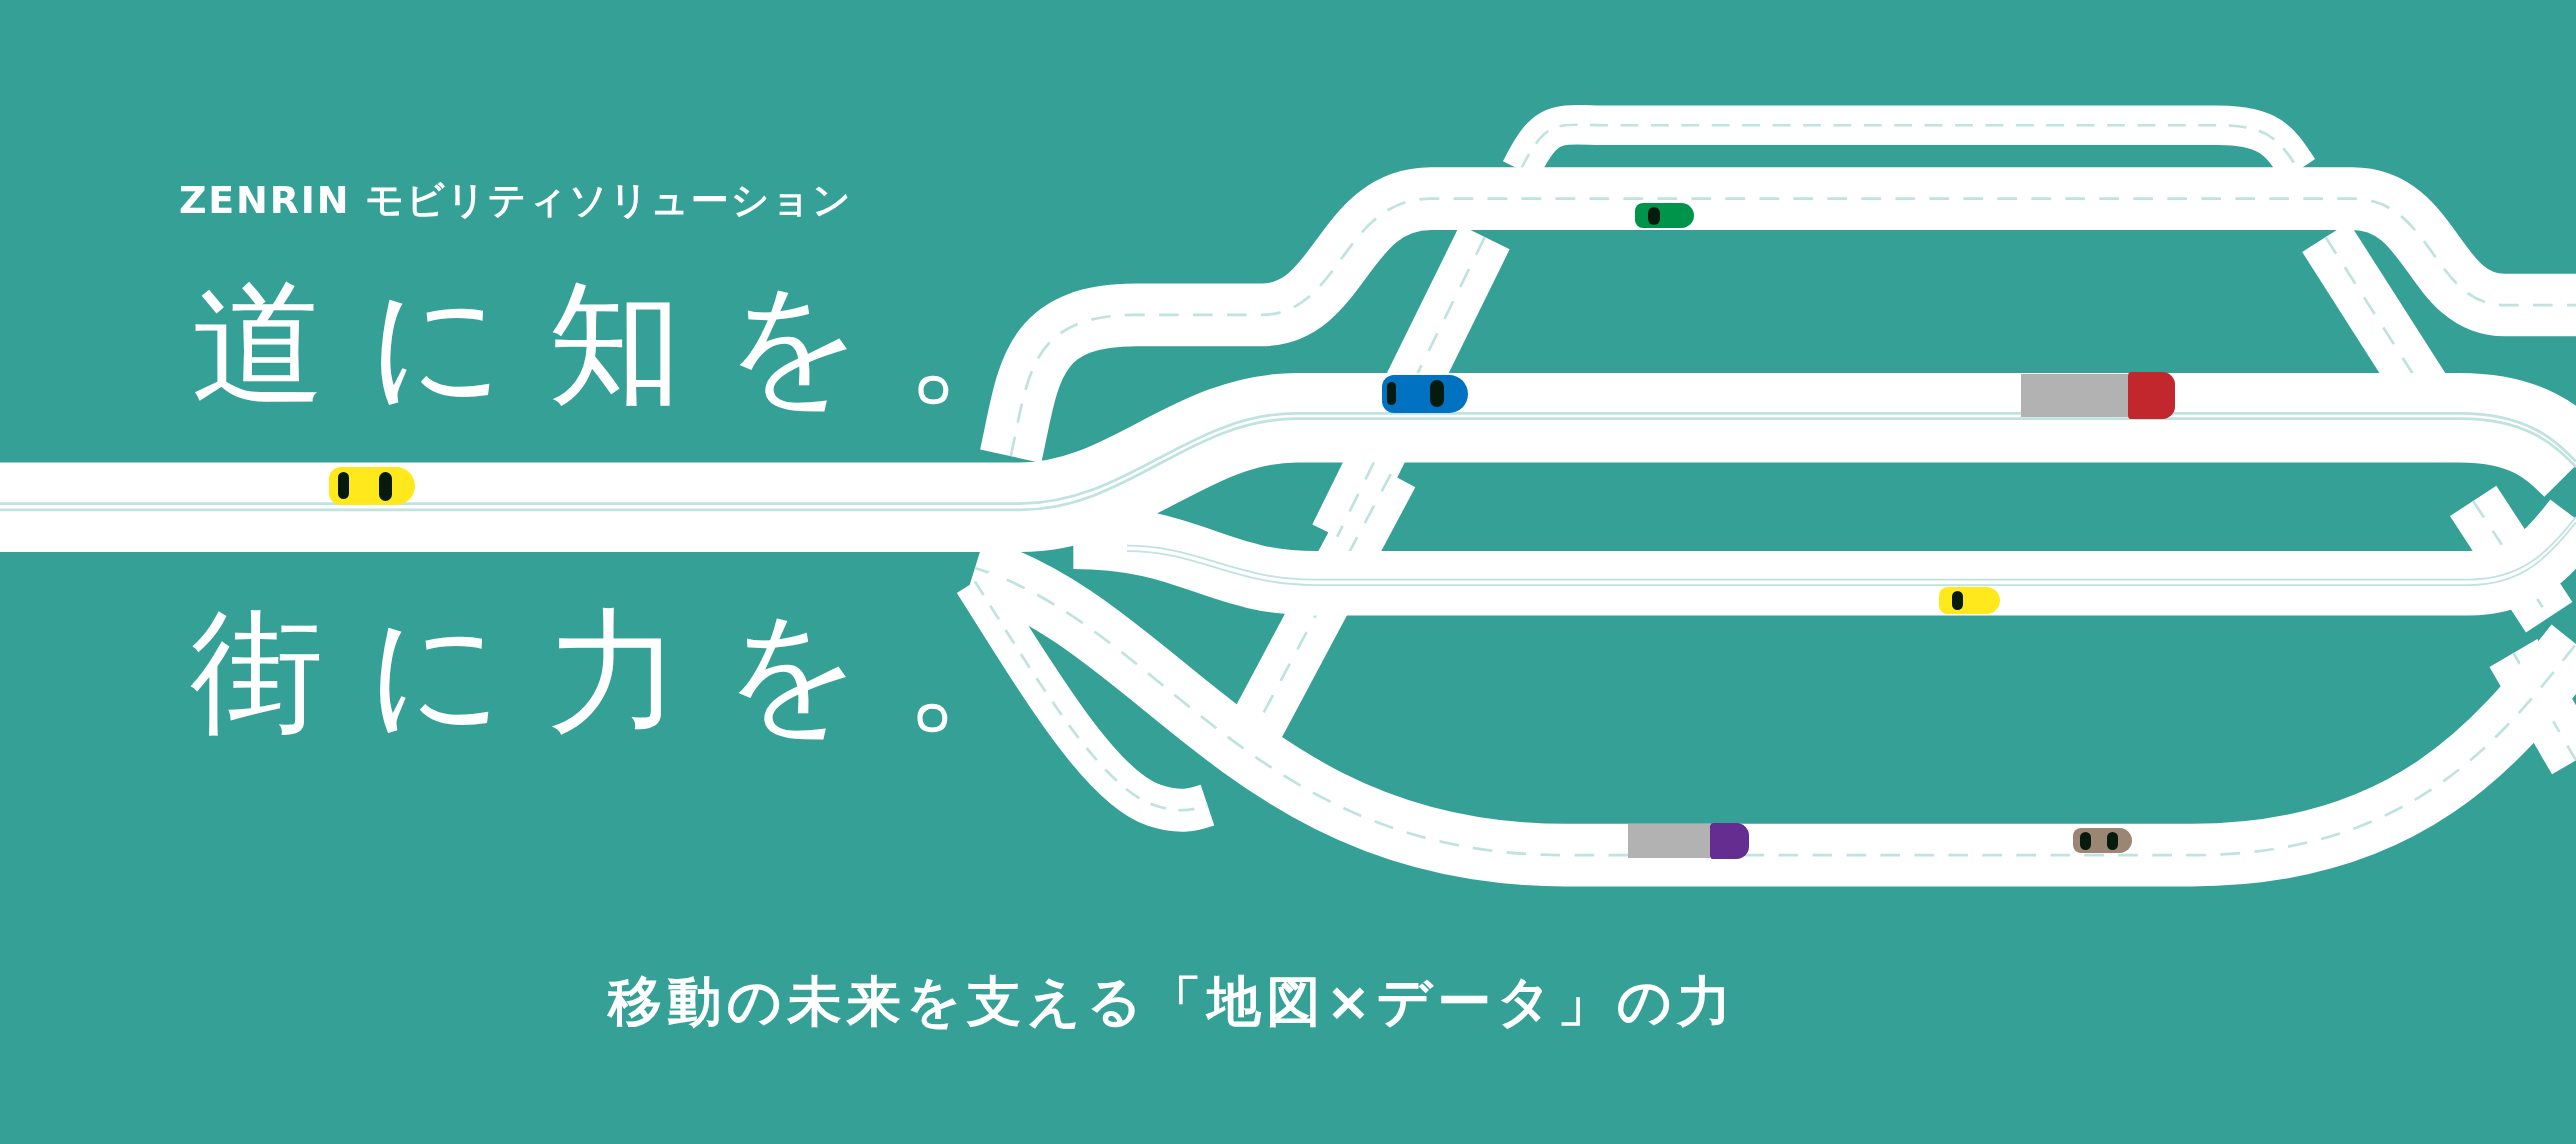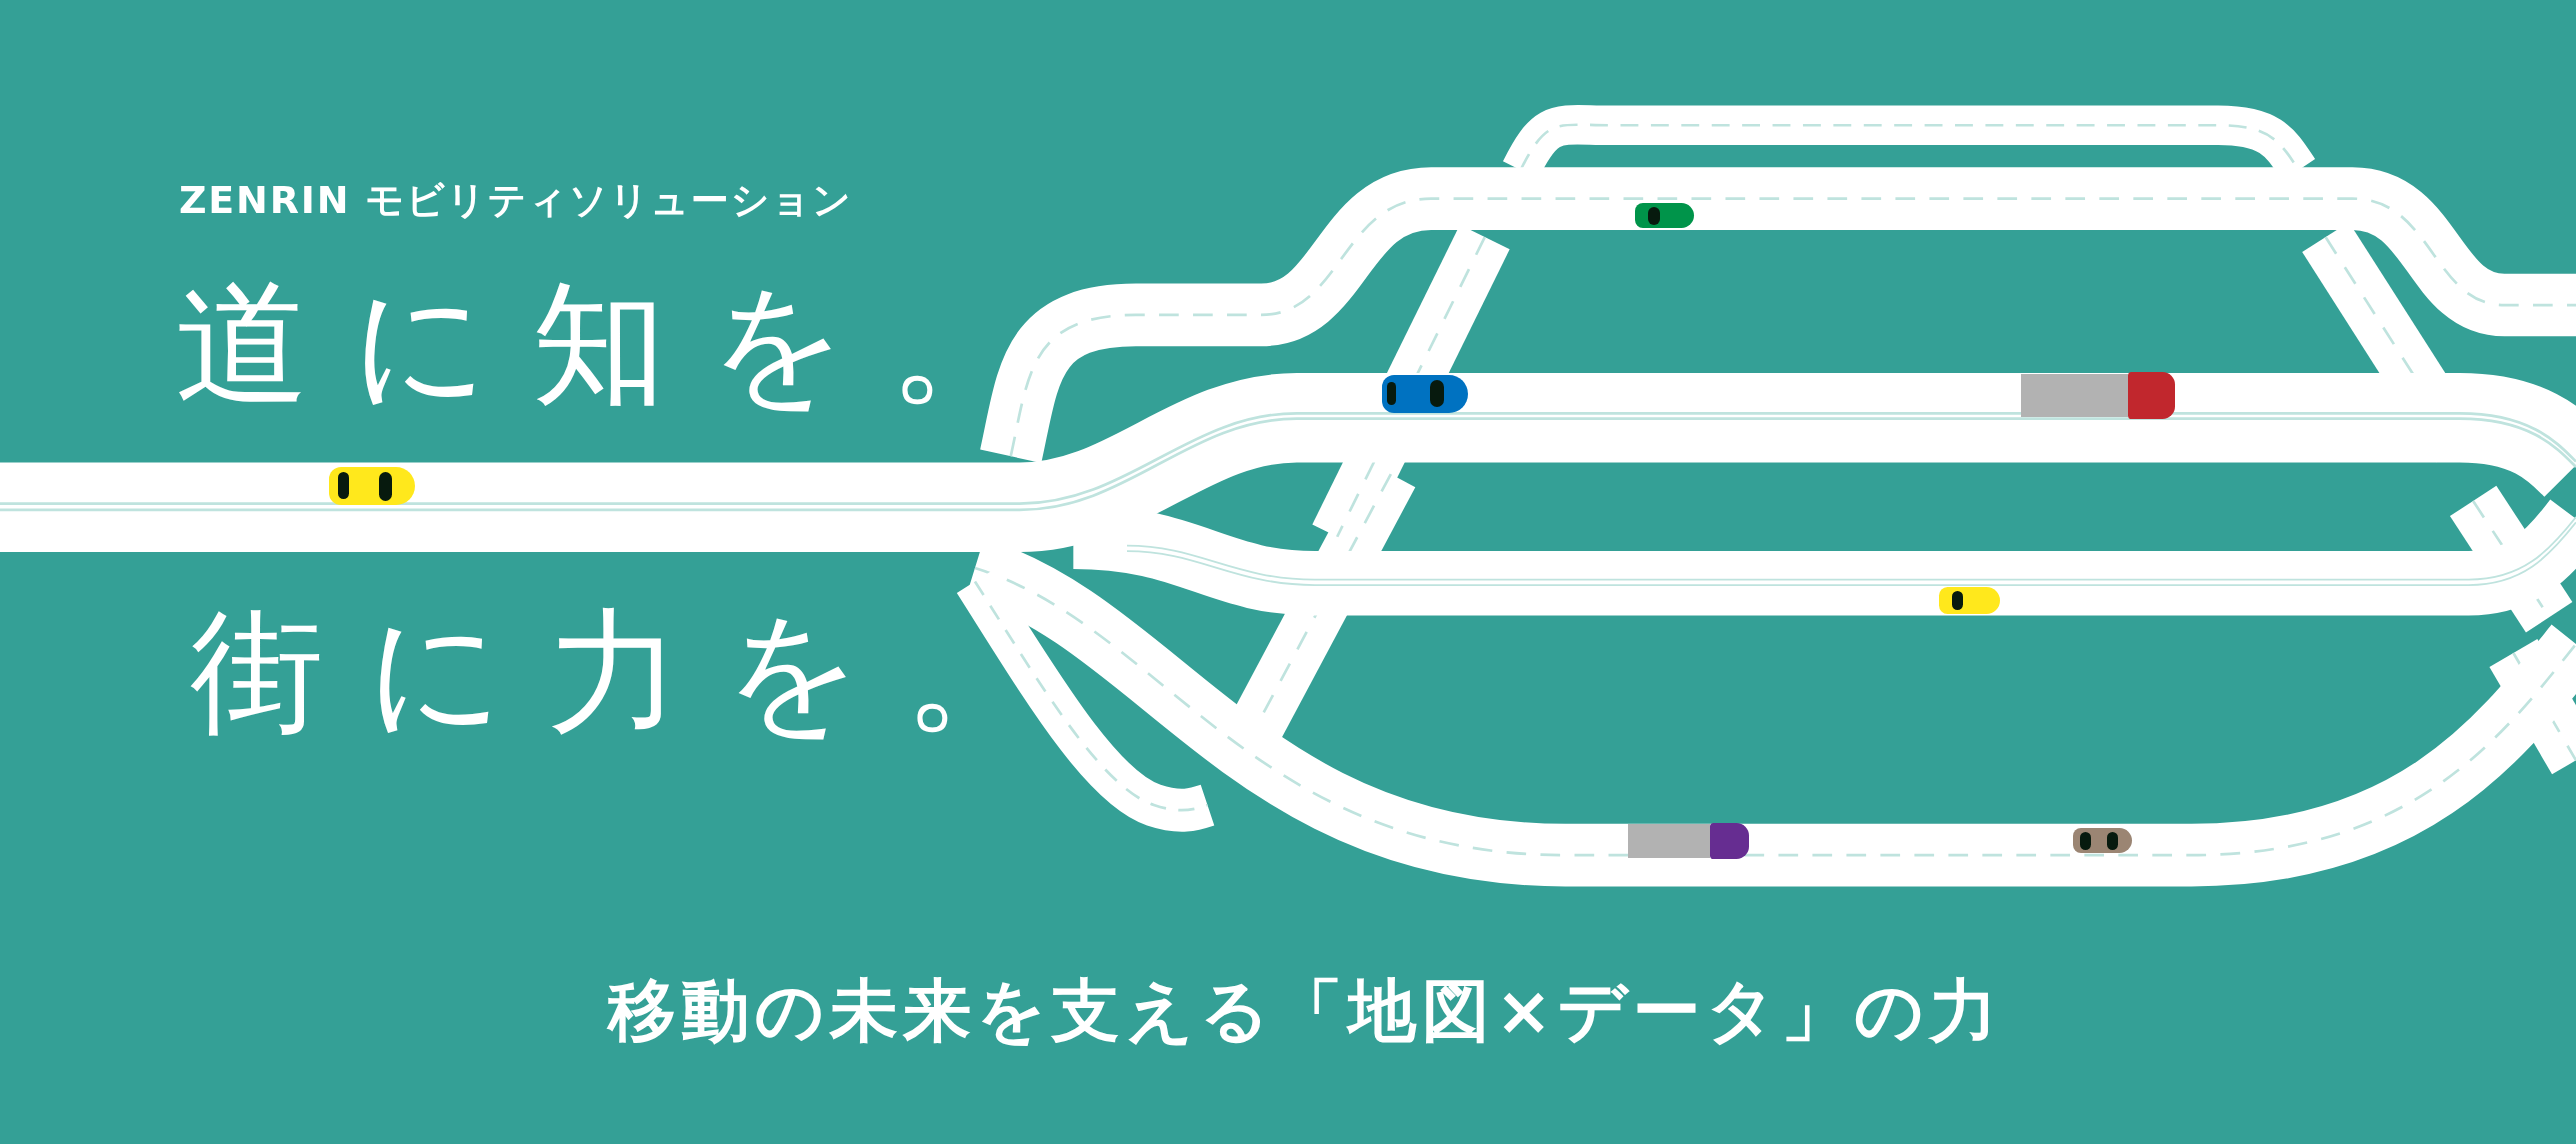--- a/index.html
+++ b/index.html
@@ -1,22 +1,22 @@
 <!DOCTYPE html>
 <html style="font-size:14.3px"><head>
 <meta charset="utf-8">
 <style>
   html,body{margin:0;padding:0;}
   body{width:2576px;height:1145px;overflow:hidden;background:#34a096;position:relative;font-family:"DejaVu Sans",sans-serif;}
   #roads{position:absolute;left:0;top:0;width:2576px;height:1145px;}
   .brand{position:absolute;left:179px;top:175px;color:#fff;font-family:"DejaVu Sans",sans-serif;font-weight:bold;font-size:38px;letter-spacing:1.8px;white-space:nowrap;}
   .headline{position:absolute;left:175px;color:#fff;font-family:"DejaVu Serif",serif;font-size:134px;line-height:143px;letter-spacing:43px;white-space:nowrap;font-weight:normal;}
-  .h1{top:273px;}
+  .h1{top:273px;margin-left:16px;}
   .h2{top:601px;margin-left:15px;}
-  .tagline{position:absolute;left:608px;top:966px;color:#fff;font-family:"DejaVu Sans",sans-serif;font-weight:bold;font-size:68px;letter-spacing:5.4px;white-space:nowrap;}
+  .tagline{position:absolute;left:608px;top:966px;color:#fff;font-family:"DejaVu Sans",sans-serif;font-weight:bold;font-size:54px;letter-spacing:5.4px;white-space:nowrap;}
   .vehicle{position:absolute;}
   .car{border-radius:12.5px 19.7px 19.7px 12.5px;}
   .car .glass{position:absolute;background:#071a0e;border-radius:7.2px;}
   .truck-bed{position:absolute;background:#b2b2b2;}
   .truck-cab{position:absolute;border-radius:3.6px 12.5px 12.5px 3.6px;}
 </style>
 </head>
 <body>
 
 <svg id="roads" viewBox="0 0 2880 1280" xmlns="http://www.w3.org/2000/svg">

